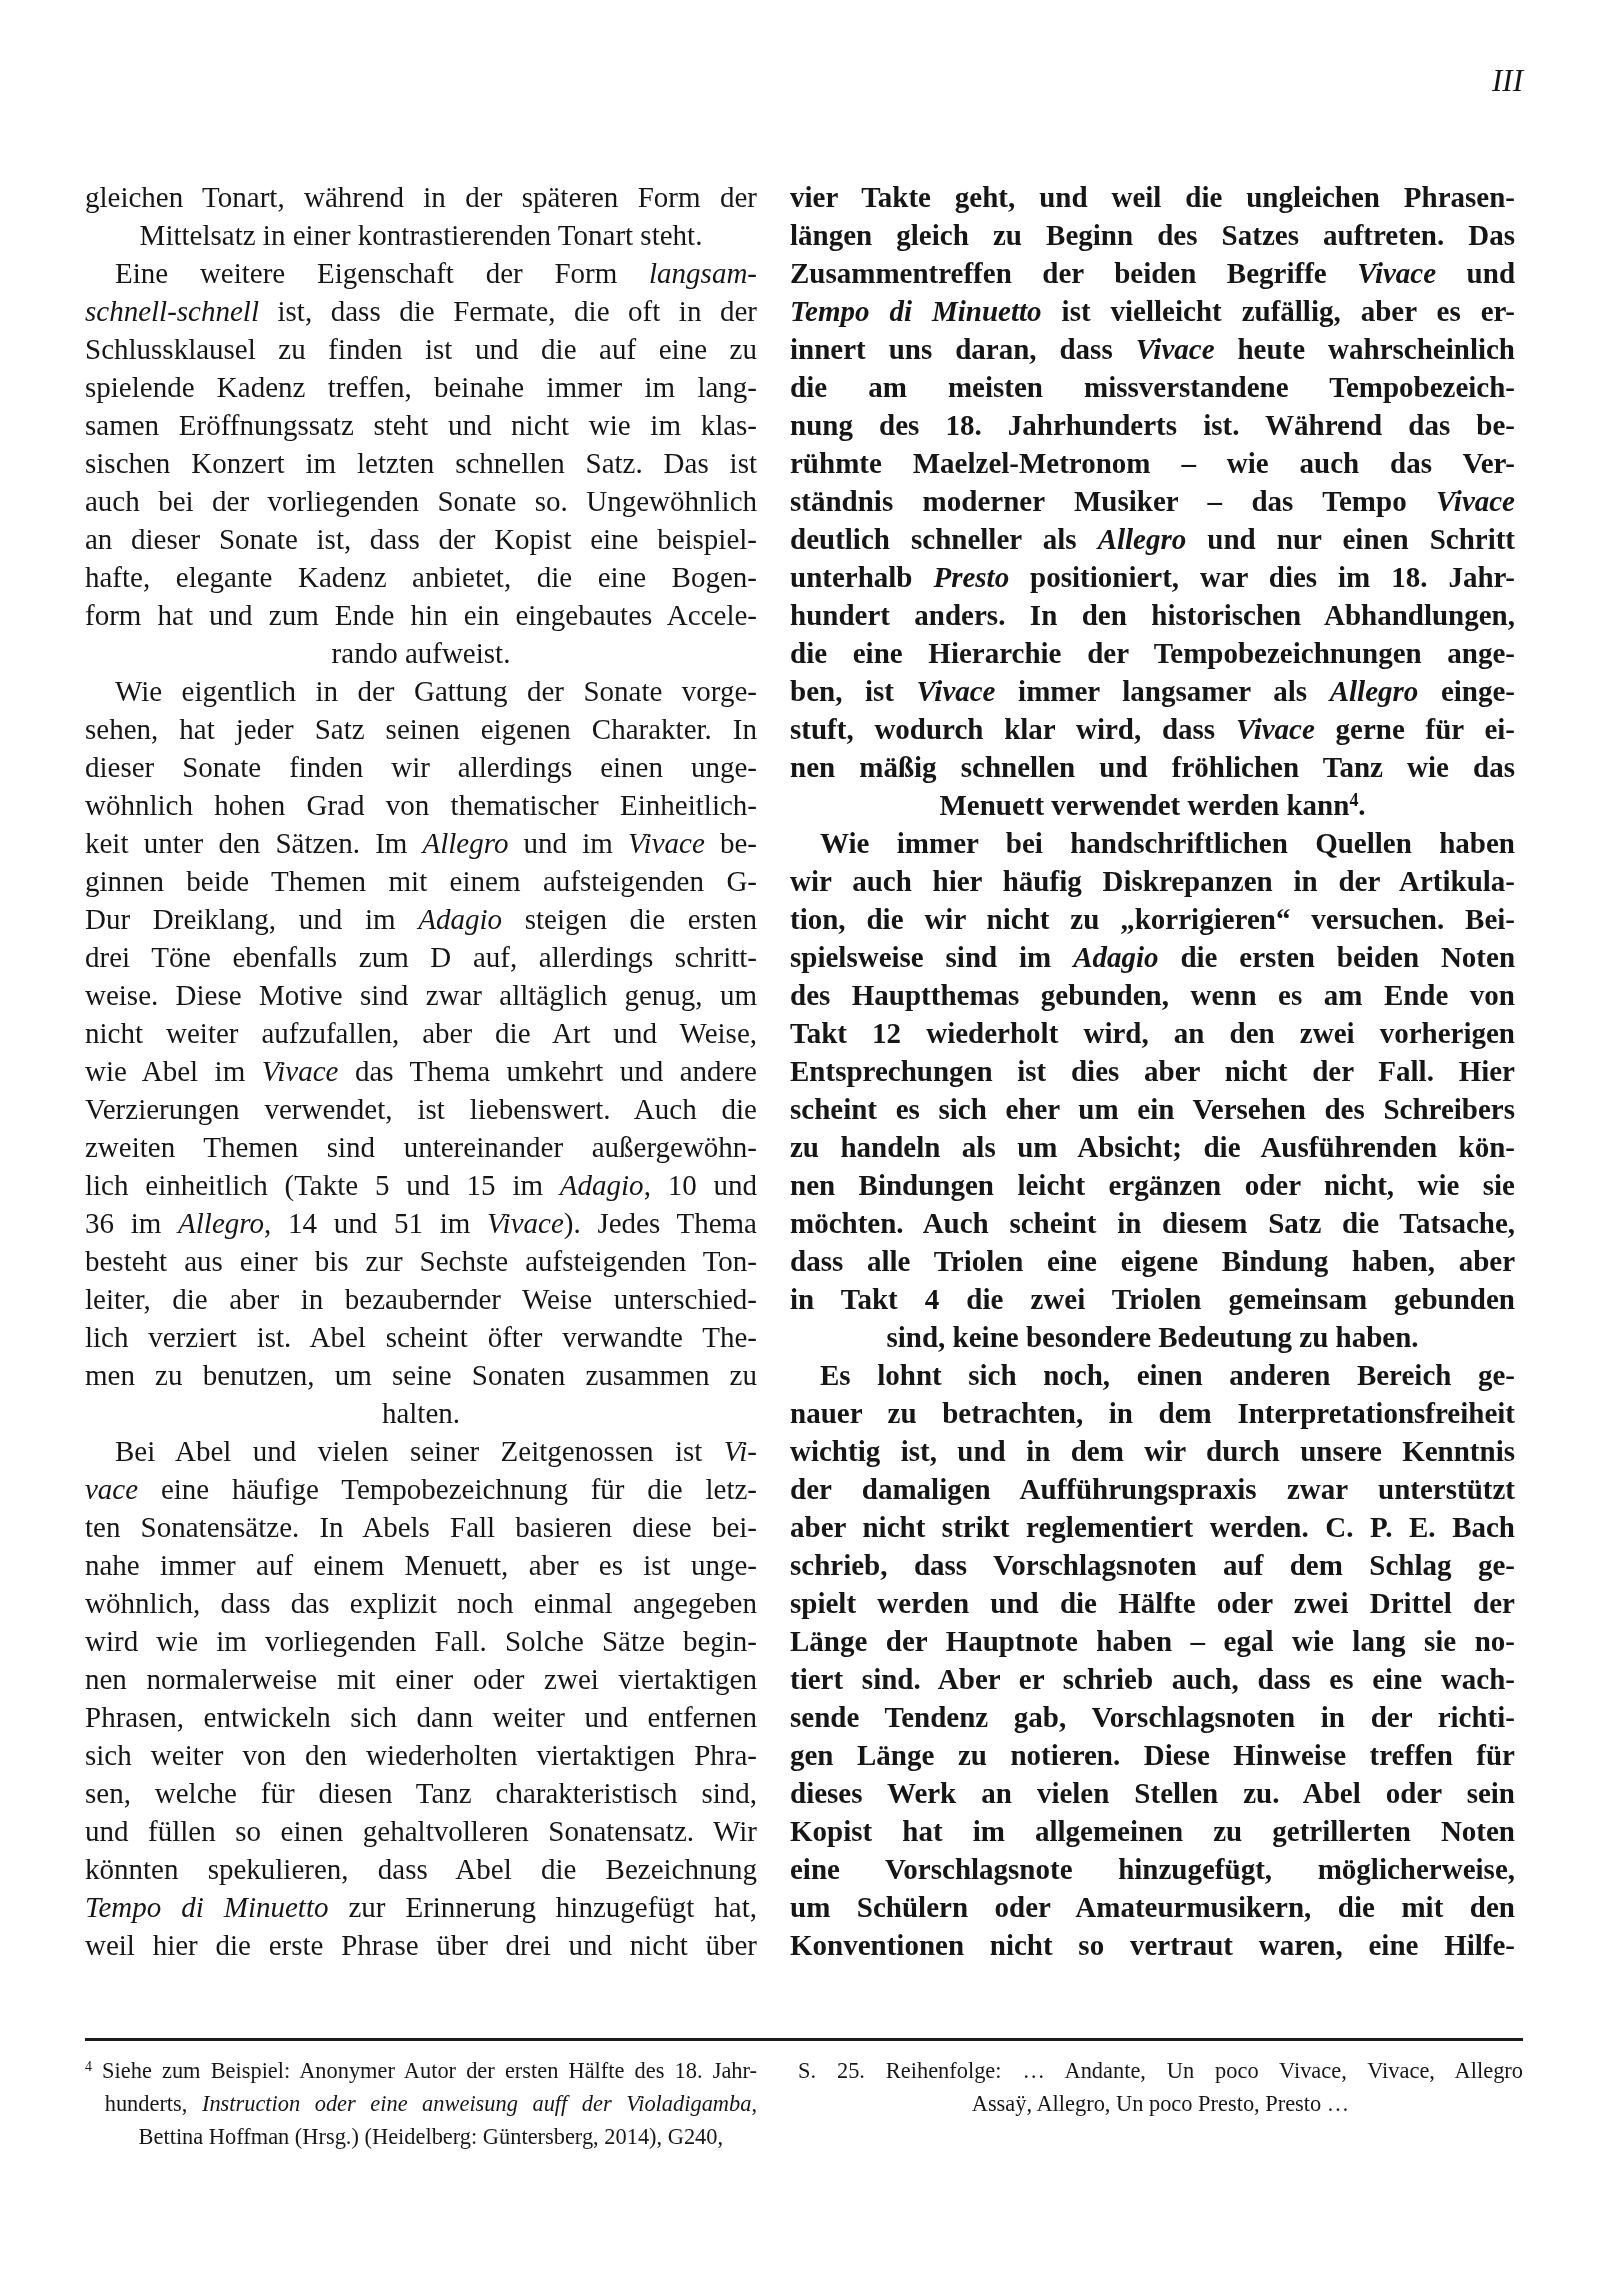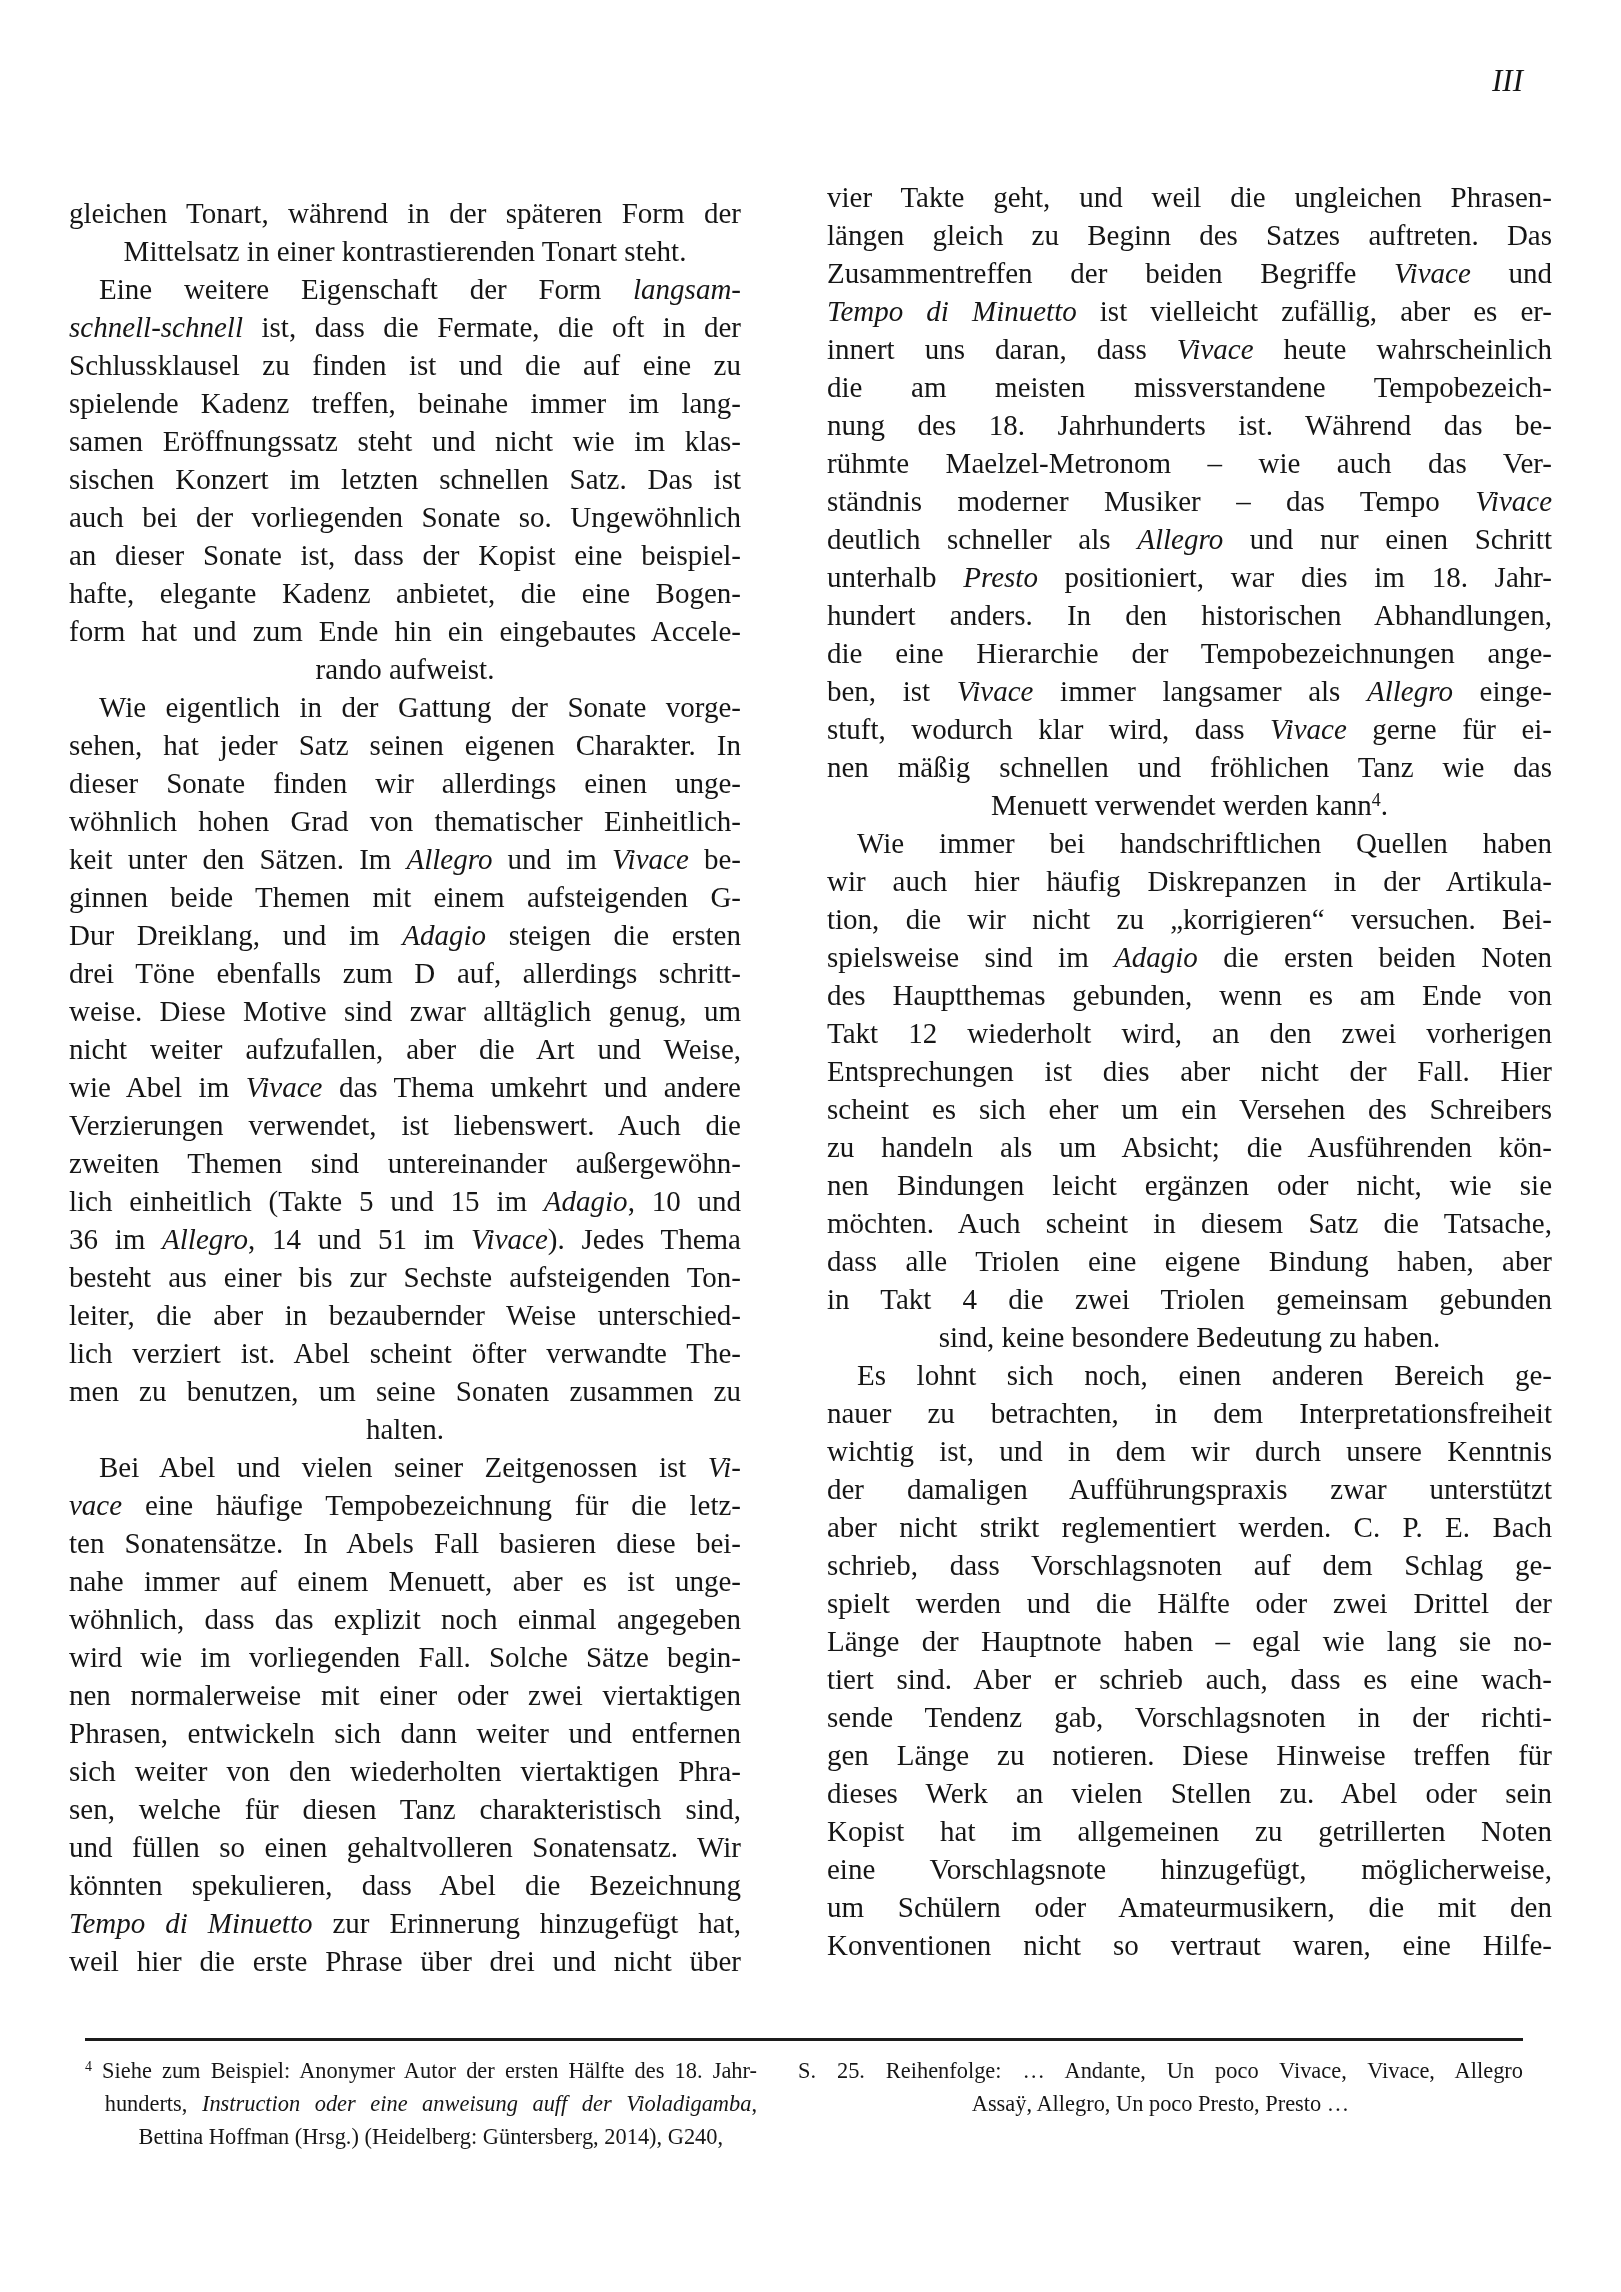--- a/index.html
+++ b/index.html
@@ -20,22 +20,22 @@
     text-align: right;
     font-style: italic;
     font-size: 31px;
   }
   .column {
     position: absolute;
     top: 178px;
     font-size: 29px;
     line-height: 38px;
   }
-  .col1 { left: 69px;  width: 672px; margin-top: 16px; }
-  .col2 { left: 827px; width: 725px; }
+  .col1 { left: 85px;  width: 672px; }
+  .col2 { left: 790px; width: 725px; font-weight: bold; }
   .line {
     text-align: justify;
     text-align-last: justify;
     text-justify: inter-word;
   }
   .line.nojust {
     text-align: center;
     text-align-last: auto;
   }
   .column .line.indent { text-indent: 30px; }

